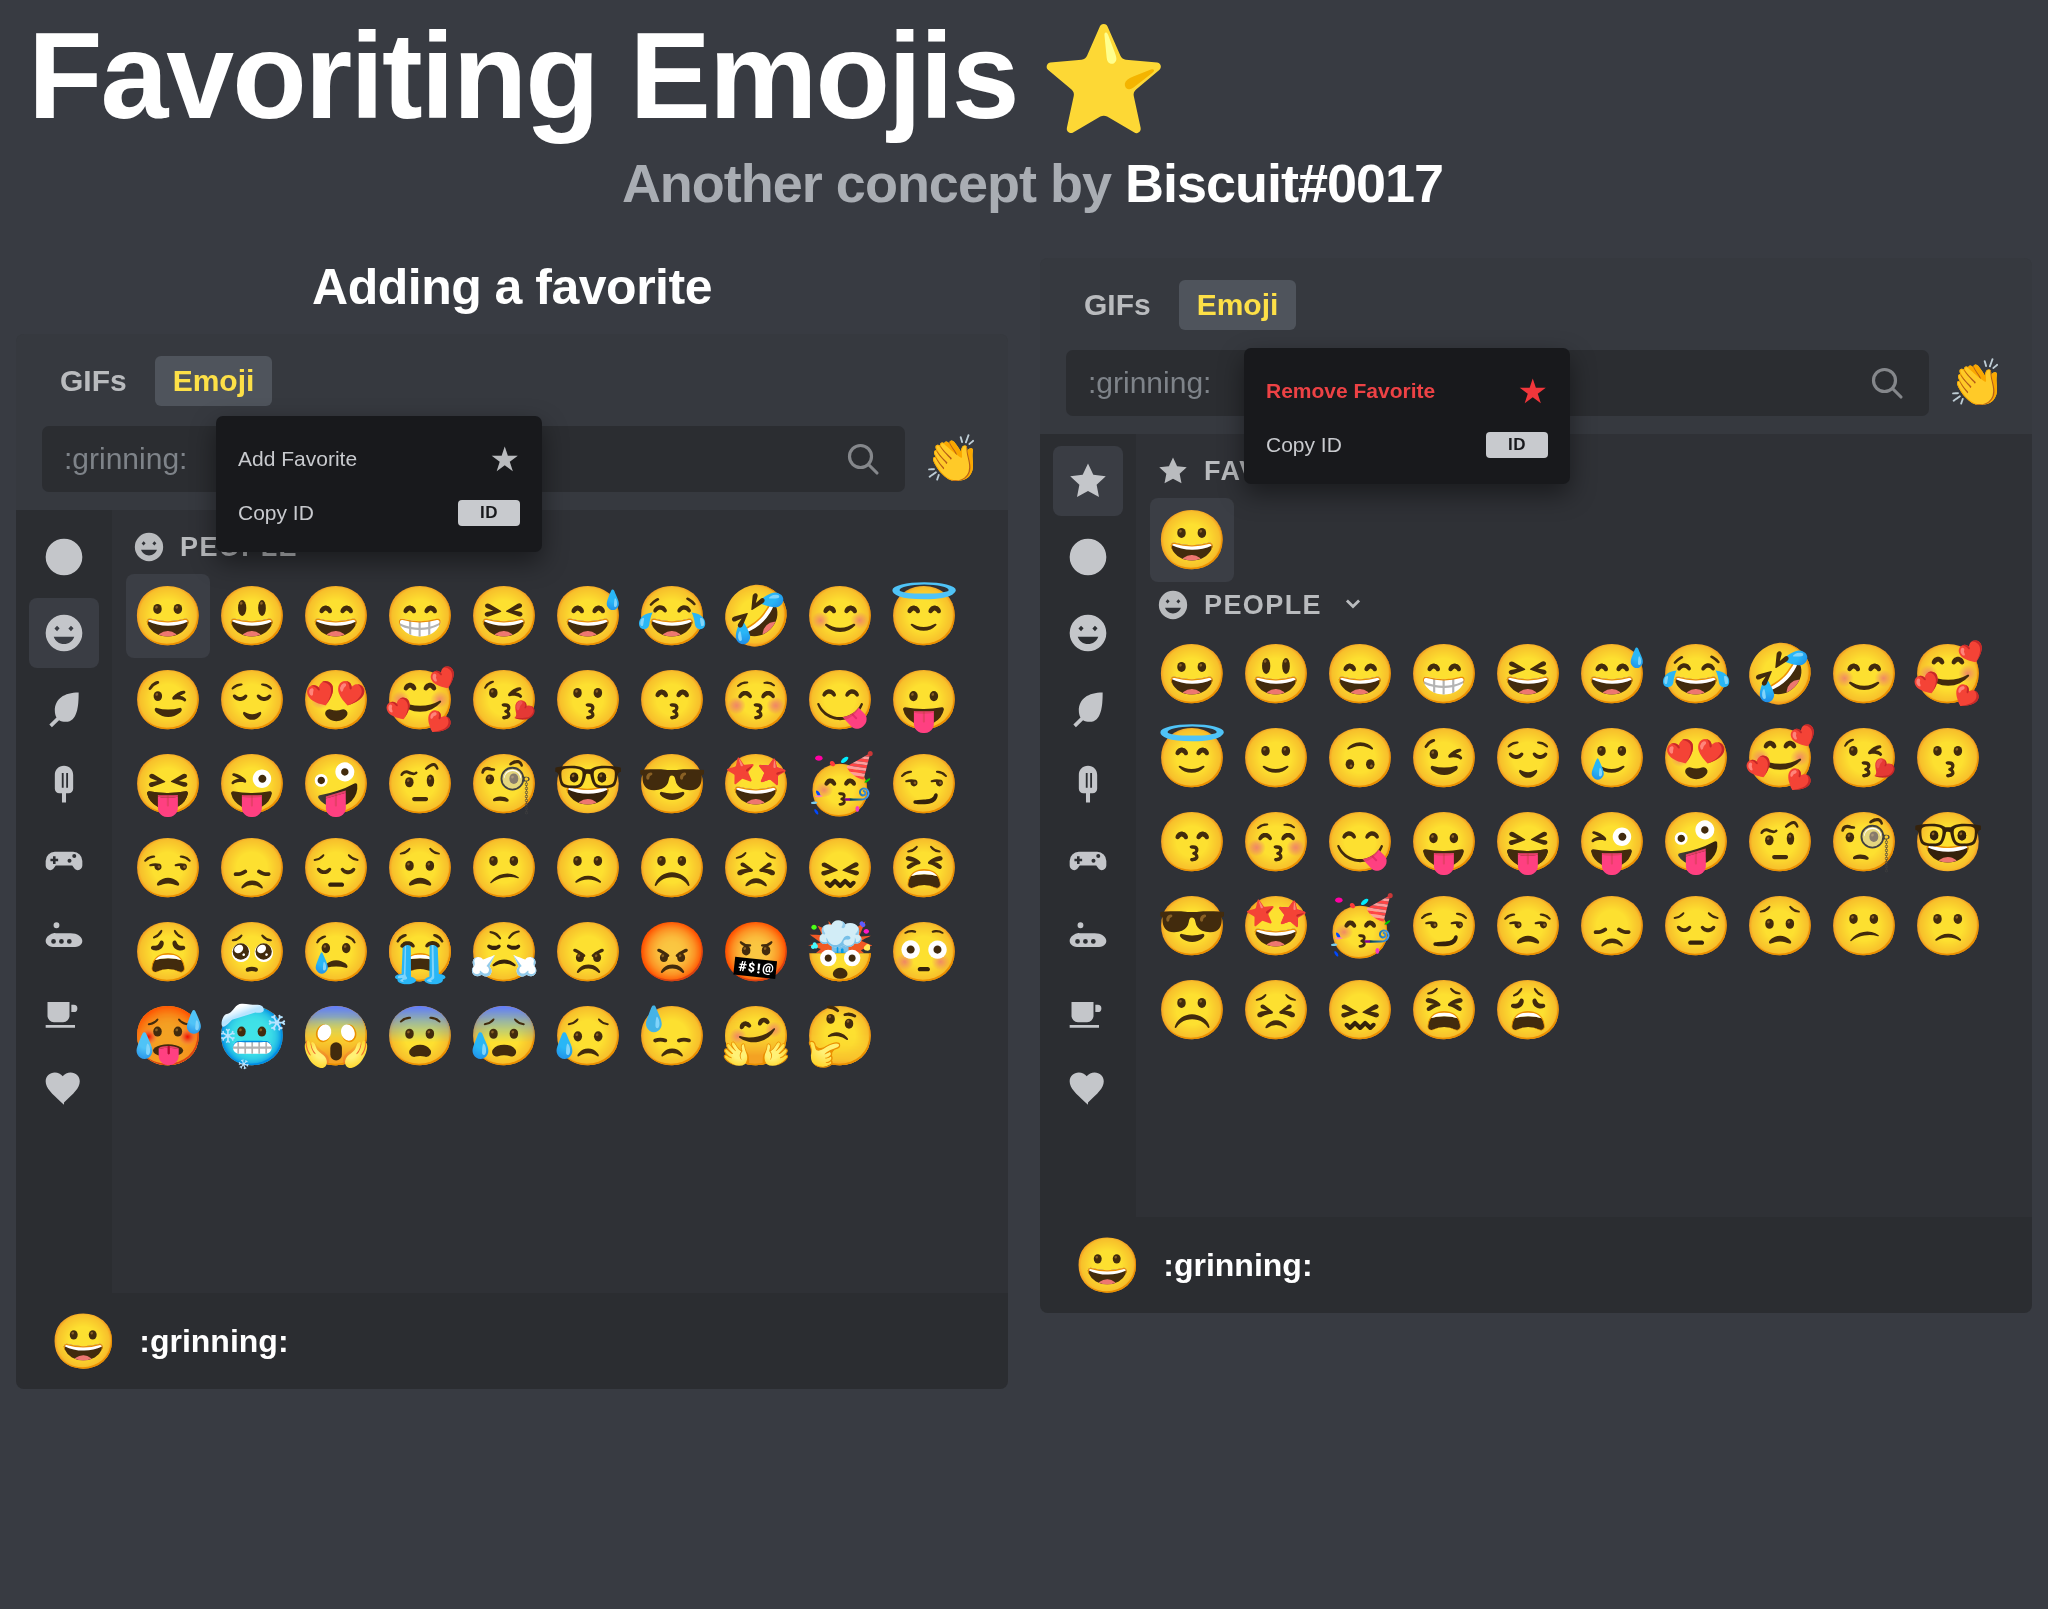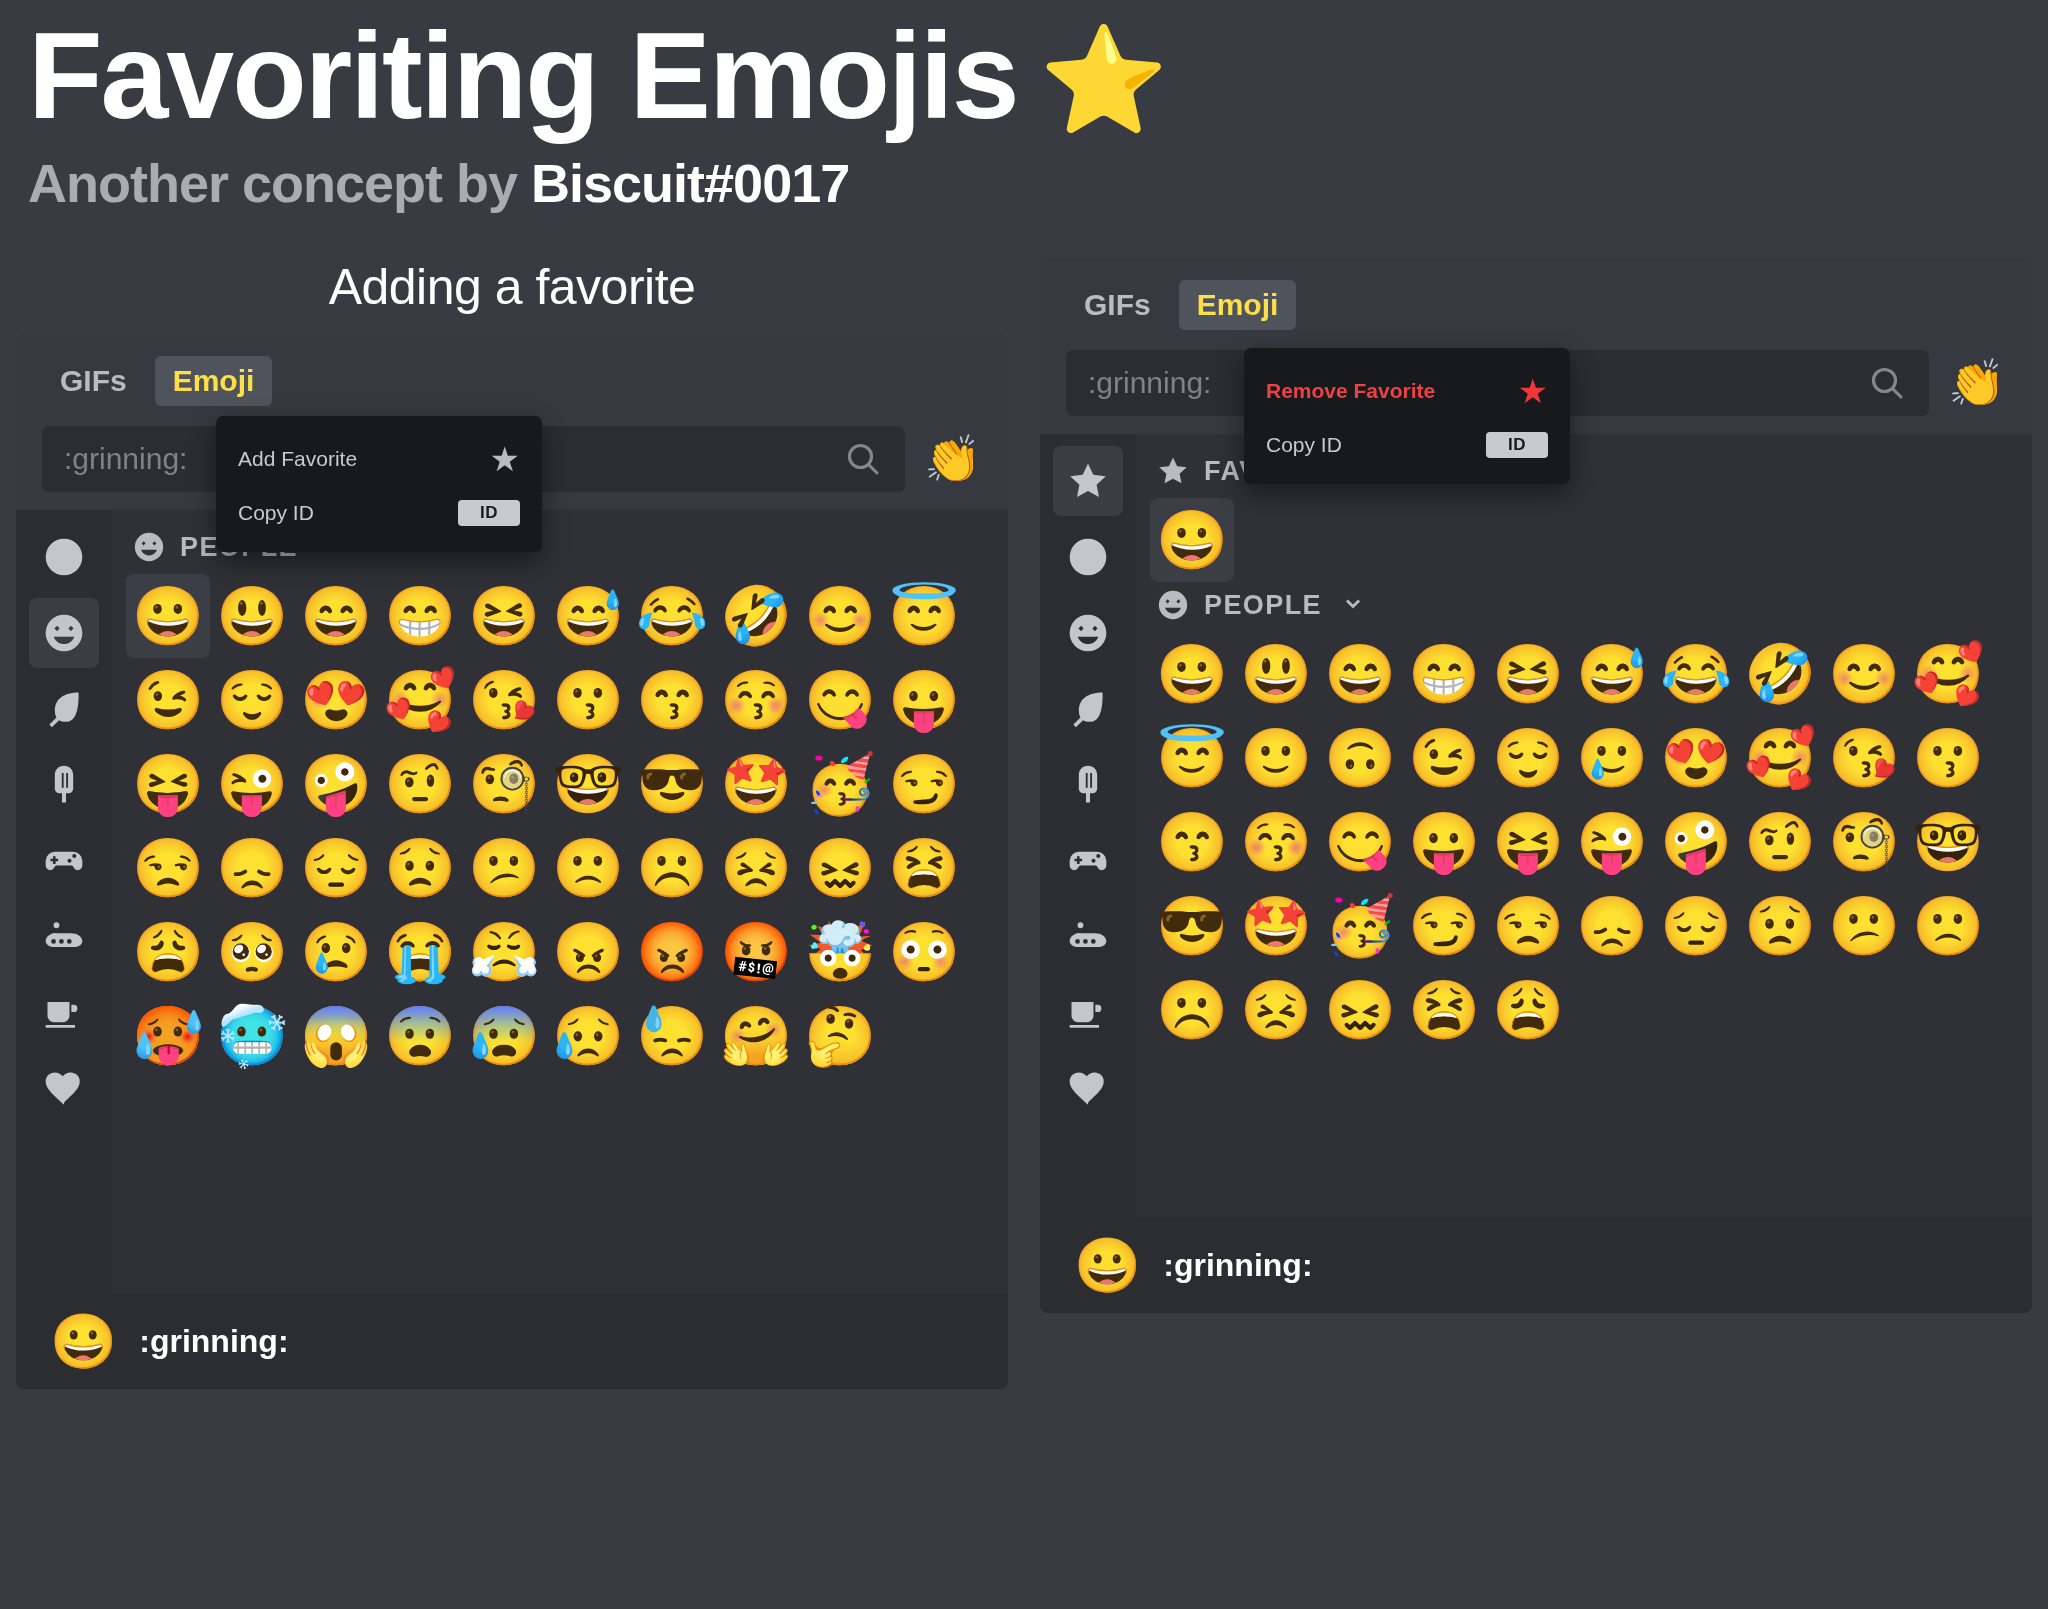--- a/index.html
+++ b/index.html
@@ -5,41 +5,41 @@
   * { box-sizing: border-box; margin: 0; padding: 0; }
   html, body {
     width: 2048px; height: 1609px;
     background: #36393f;
     font-family: "Liberation Sans", sans-serif;
     overflow: hidden;
   }
   body { background: #383b42; }
 
   
-  .page-header { padding: 14px 11px 0 28px; }
+  .page-header { padding: 14px 11px 0 28px; text-align: center; }
   .title-row { display: flex; align-items: center; gap: 22px; }
   .main-title {
     font-size: 122px; line-height: 1.02; font-weight: bold;
     color: #ffffff; letter-spacing: -2px;
   }
   .title-star { font-size: 104px; line-height: 1; color: #f5a623; margin-top: 8px; }
   .subtitle {
     font-size: 54px; font-weight: bold; color: #a9adb3;
     margin-top: 14px; letter-spacing: -1px;
   }
   .subtitle .author { color: #ffffff; }
 
   
   .columns {
     display: flex; gap: 32px; padding: 0 16px; margin-top: 44px;
   }
   .column { flex: 1 1 0; min-width: 0; }
   .col-heading {
     text-align: center; color: #ffffff;
-    font-size: 50px; font-weight: normal; letter-spacing: -0.5px;
+    font-size: 50px; font-weight: bold; letter-spacing: -0.5px;
     margin-bottom: 18px;
   }
 
   
   .picker {
     background: #36393f;
     border-radius: 8px;
     overflow: hidden;
     height: 1055px;
     display: flex; flex-direction: column;

